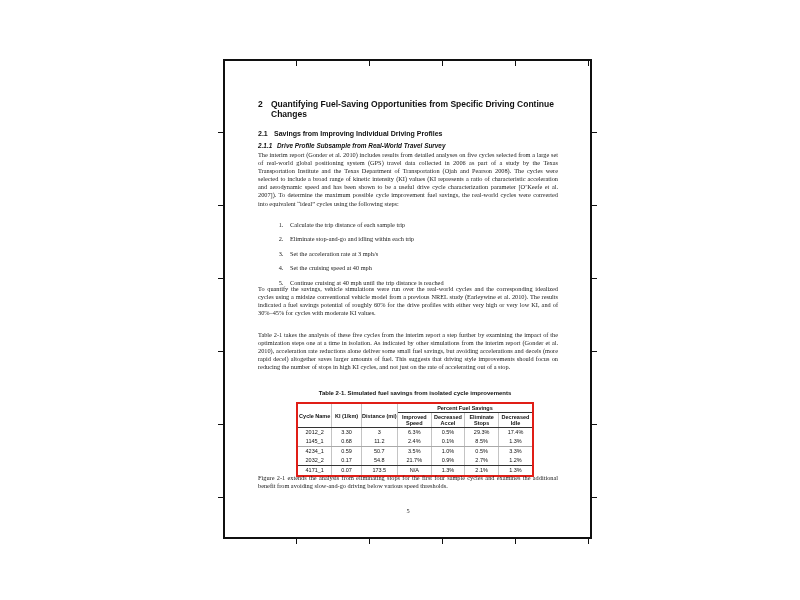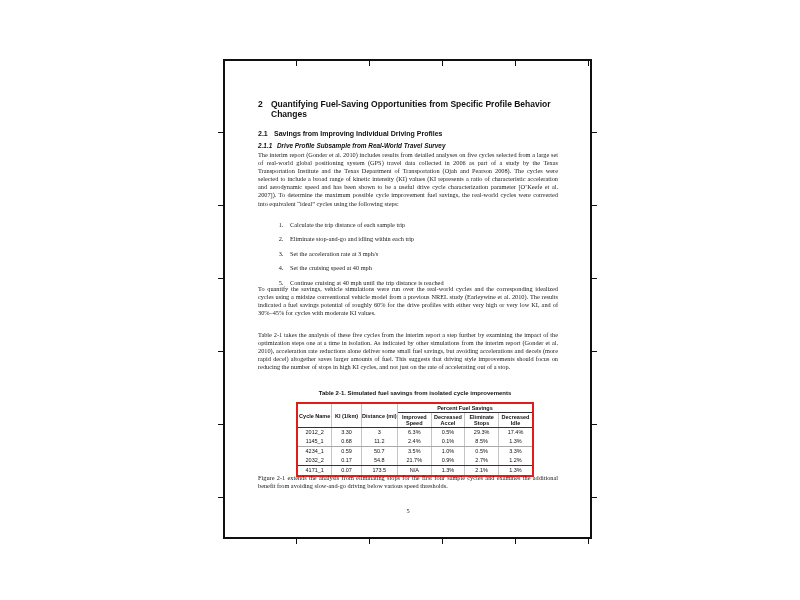--- a/index.html
+++ b/index.html
@@ -68,21 +68,21 @@
   }
 </style>
 </head>
 <body>
 
 <div class="frame">
   <div class="content">
 
     <div class="h1">
       <span class="num">2</span>
-      <span>Quantifying Fuel-Saving Opportunities from Specific Profile Behavior Changes</span>
+      <span>Quantifying Fuel-Saving Opportunities from Specific Driving Continue Changes</span>
     </div>
 
     <div class="h2">
       <span class="num">2.1</span>
       <span>Savings from Improving Individual Driving Profiles</span>
     </div>
 
     <div class="h3">
       <span class="num">2.1.1</span>
       <span>Drive Profile Subsample from Real-World Travel Survey</span>

